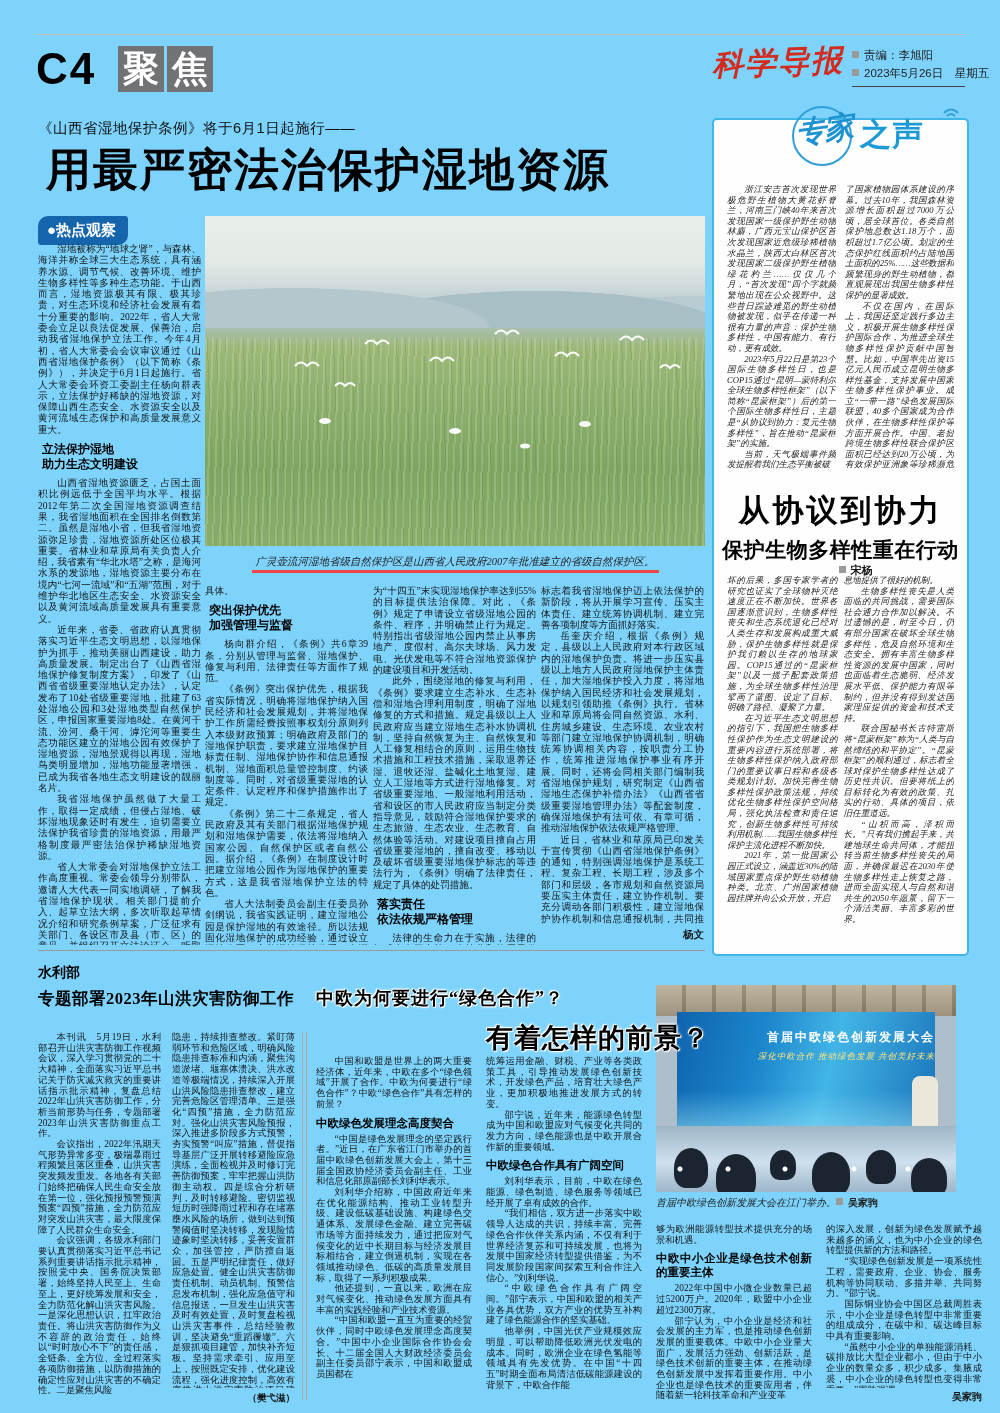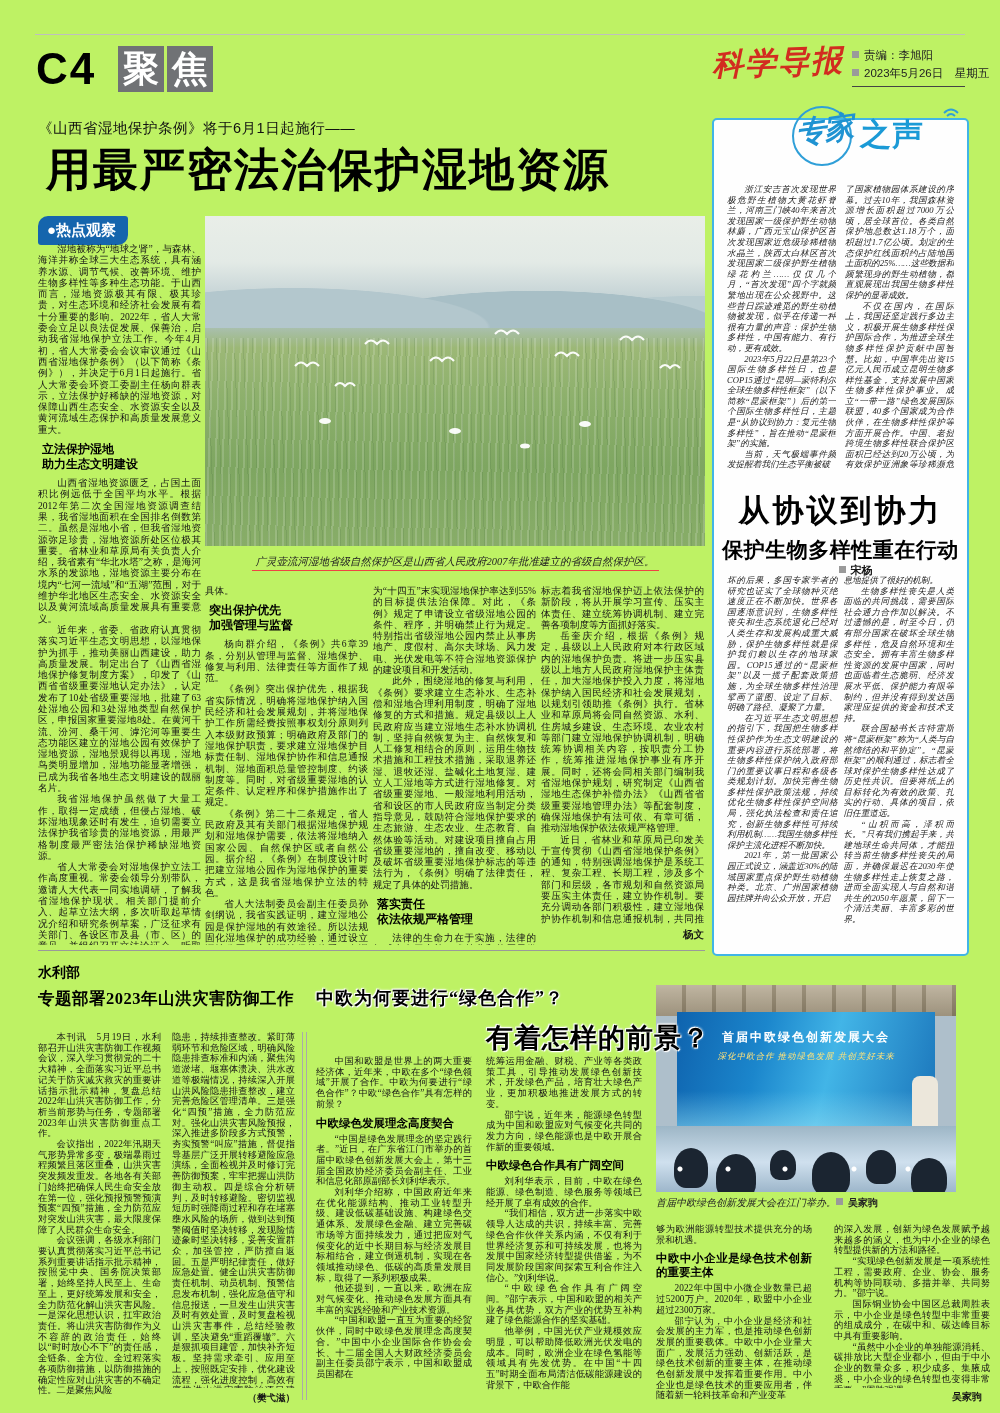--- a/index.html
+++ b/index.html
@@ -1,16 +1,16 @@
 <!DOCTYPE html>
 <html><head>
 <meta charset="utf-8">
 <style>
   html,body{margin:0;padding:0;background:#ffffff;}
-  #page{position:relative;width:1000px;height:1413px;background:#bef264;overflow:hidden;
+  #page{position:relative;width:1000px;height:1413px;background:#7dd3fc;overflow:hidden;
         font-family:"Liberation Serif","DejaVu Serif",serif;color:#151515;}
   .abs{position:absolute;}
   .rule{position:absolute;background:#bfbfbf;}
   
   #pageno{left:36px;top:44px;font-size:44px;font-weight:900;letter-spacing:2px;color:#000;
           font-family:"Liberation Sans","DejaVu Sans",sans-serif;}
   .secblock{position:absolute;top:46px;width:46px;height:46px;background:#707275;color:#fff;
             font-weight:900;font-size:36px;line-height:46px;text-align:center;
             font-family:"Liberation Sans","DejaVu Sans",sans-serif;}
   #masthead{left:712px;top:42px;font-size:31px;font-weight:900;font-style:italic;color:#d22c20;
@@ -32,21 +32,21 @@
      background:linear-gradient(#e9eee8 0%,#e3eae6 14%,#c6d4d6 24%,#afc3c8 31%,
                 #9cb876 40%,#8db06c 55%,#7ea661 76%,#88ad68 100%);}
   #wlphoto .reeds{position:absolute;left:0;right:0;top:37%;bottom:0;
      background:repeating-linear-gradient(92deg,rgba(255,255,255,.16) 0 2px,rgba(0,0,0,0) 2px 7px),
                 repeating-linear-gradient(88deg,rgba(40,80,40,.12) 0 1px,rgba(0,0,0,0) 1px 9px);}
   #wlphoto .hills{position:absolute;left:-20px;right:-20px;top:14%;height:20%;
      background:radial-gradient(60% 100% at 20% 100%,#b3c7cd 0 60%,rgba(0,0,0,0) 61%),
                 radial-gradient(55% 90% at 65% 100%,#a8bfc6 0 62%,rgba(0,0,0,0) 63%),
                 radial-gradient(50% 80% at 95% 100%,#b9ccd1 0 60%,rgba(0,0,0,0) 61%);}
   #wlcap{left:205px;top:551px;width:500px;text-align:center;}
-  #wlcap span{font-size:10.5px;font-style:italic;color:#222;border-bottom:1px solid #ef4444;padding:0 4px 3px;}
+  #wlcap span{font-size:10.5px;font-style:italic;color:#222;border-bottom:3px solid #ef4444;padding:0 4px 3px;}
   .col{position:absolute;overflow:hidden;text-align:justify;font-size:9.6px;line-height:11.3px;color:#141414;}
   .col p{margin:0;text-indent:2em;}
   .col p.cont{text-indent:0;}
   .subhead{font-family:"Liberation Sans","DejaVu Sans",sans-serif;font-weight:700;font-size:12px;
            line-height:15px;margin:7px 4px 5px;color:#000;}
   #mainbyline{left:541px;top:928px;width:163px;text-align:right;font-weight:700;font-size:10.5px;}
   
   #expert{left:712px;top:118px;width:253px;height:834px;border:2.5px solid #41b5e6;border-radius:5px;
           background:#fefefe;overflow:visible;}
   #evlogo{position:absolute;top:-16px;left:78px;width:170px;height:62px;}
@@ -78,21 +78,21 @@
   #ghead1{left:316px;top:986px;font-size:18px;font-weight:900;color:#000;letter-spacing:1px;white-space:nowrap;
           z-index:5;text-shadow:0 0 3px #fff,0 0 3px #fff,1px 1px 0 #fff,-1px -1px 0 #fff;}
   #ghead2{left:486px;top:1020px;font-size:27px;font-weight:900;color:#000;letter-spacing:1px;white-space:nowrap;
           z-index:5;text-shadow:0 0 3px #fff,0 0 3px #fff,1px 1px 0 #fff,-1px -1px 0 #fff;}
   #gphoto{left:656px;top:985px;width:300px;height:207px;overflow:hidden;background:#aebfcb;}
   #gphoto .ceiling{position:absolute;left:0;top:0;right:0;height:15%;
       background:repeating-linear-gradient(90deg,#d8d2c6 0 26px,#b1a998 26px 30px),
                  linear-gradient(#e2dccf,#b9b1a1);background-blend-mode:multiply;}
   #gphoto .screen{position:absolute;left:7%;top:13%;width:86%;height:57%;
       background:linear-gradient(104deg,#0f63ae 0%,#1b86cc 32%,#42b5e7 58%,#1a74ba 100%);
-      color:#fff;text-align:center;}
+      color:#fff;text-align:right;}
   #gphoto .screen .t1{margin-top:17px;font-size:12px;font-weight:700;letter-spacing:2px;
       font-family:"Liberation Sans","DejaVu Sans",sans-serif;}
   #gphoto .screen .t2{margin-top:5px;font-size:8.5px;color:#ffe27a;font-style:italic;letter-spacing:1px;}
   #gphoto .skyline{position:absolute;left:7%;width:86%;top:45%;height:25%;
       background:linear-gradient(to top,rgba(150,225,245,.55),rgba(0,0,0,0) 75%);}
   #gphoto .floor{position:absolute;left:0;right:0;bottom:0;height:32%;
       background:linear-gradient(#9db6c6,#cfe0ee 55%,#9db6ca);}
   .head{position:absolute;border-radius:50% 50% 35% 35%;background:#1b2531;}
   #gphoto .bottles{position:absolute;left:0;right:0;bottom:9%;height:8px;
       background-image:radial-gradient(circle at 8% 50%,#fff 0 2px,rgba(0,0,0,0) 3px),
@@ -293,21 +293,21 @@
     <p>“我们相信，双方进一步落实中欧领导人达成的共识，持续丰富、完善绿色合作伙伴关系内涵，不仅有利于世界经济复苏和可持续发展，也将为发展中国家经济转型提供借鉴，为不同发展阶段国家间探索互利合作注入信心。”刘利华说。</p>
     <p>“中欧绿色合作具有广阔空间。”邵宁表示，中国和欧盟的相关产业各具优势，双方产业的优势互补构建了绿色能源合作的坚实基础。</p>
     <p>他举例，中国光伏产业规模效应明显，可以帮助降低欧洲光伏发电的成本。同时，欧洲企业在绿色氢能等领域具有先发优势。在中国“十四五”时期全面布局清洁低碳能源建设的背景下，中欧合作能</p>
   </div>
   <div class="col smallcol" style="left:656px;top:1224px;width:156px;height:181px;">
     <p class="cont">够为欧洲能源转型技术提供充分的场景和机遇。</p>
     <div class="gsub">中欧中小企业是绿色技术创新的重要主体</div>
     <p>2022年中国中小微企业数量已超过5200万户。2020年，欧盟中小企业超过2300万家。</p>
     <p>邵宁认为，中小企业是经济和社会发展的主力军，也是推动绿色创新发展的重要载体。中欧中小企业量大面广，发展活力强劲、创新活跃，是绿色技术创新的重要主体，在推动绿色创新发展中发挥着重要作用。中小企业也是绿色技术的重要应用者，伴随着新一轮科技革命和产业变革</p>
   </div>
-  <div class="col smallcol" style="left:826px;top:1224px;width:156px;height:164px;margin-left:8px;">
+  <div class="col smallcol" style="left:826px;top:1224px;width:156px;height:164px;">
     <p class="cont">的深入发展，创新为绿色发展赋予越来越多的涵义，也为中小企业的绿色转型提供新的方法和路径。</p>
     <p>“实现绿色创新发展是一项系统性工程，需要政府、企业、协会、服务机构等协同联动、多措并举、共同努力。”邵宁说。</p>
     <p>国际铜业协会中国区总裁周胜表示，中小企业是绿色转型中非常重要的组成成分，在碳中和、碳达峰目标中具有重要影响。</p>
     <p>“虽然中小企业的单独能源消耗、碳排放比大型企业都小，但由于中小企业的数量众多，积少成多、集腋成裘，中小企业的绿色转型也变得非常重要。”周胜强调。</p>
   </div>
   <div class="abs" id="gbyline">吴家驹</div>
 
 </div>
 
 </body></html>

